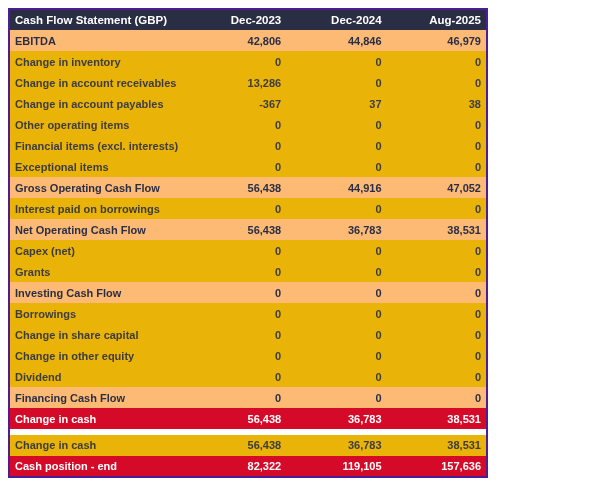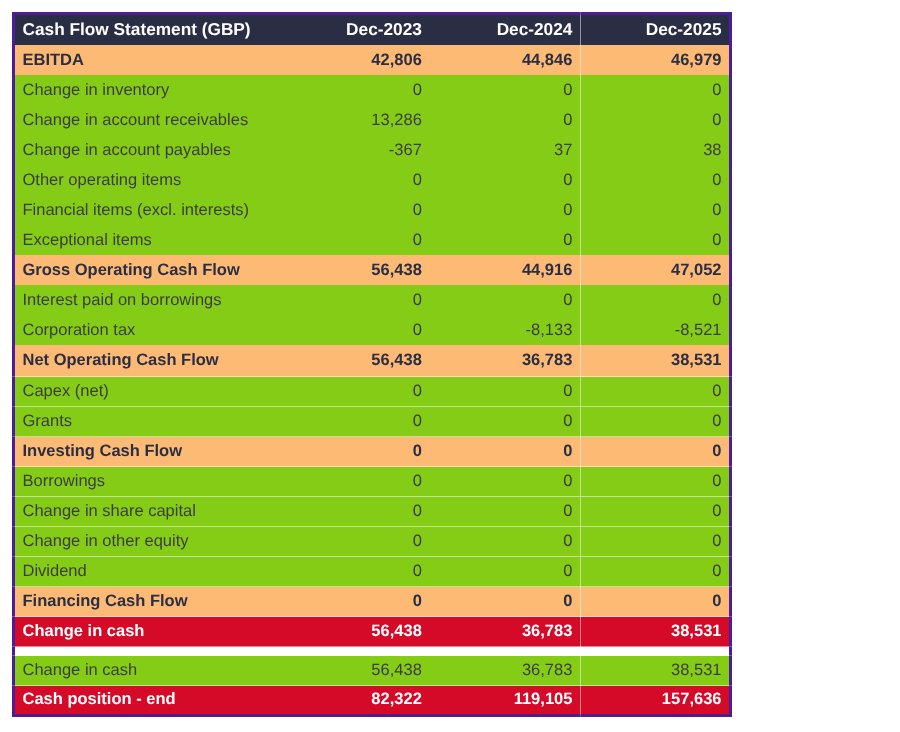--- a/index.html
+++ b/index.html
@@ -41,23 +41,23 @@
     background: #2a2e45;
     height: 21px;
   }
   thead th {
     color: #ffffff;
     font-weight: 700;
     font-size: 11.5px;
   }
   tbody tr { height: 17.6px; }
   tr.row-normal {
-    background: #84cc16;
+    background: #eab308;
     color: #3d3d3d;
-    font-weight: 400;
+    font-weight: 700;
   }
   tr.row-subtotal {
     background: #fdba74;
     color: #2a2e45;
     font-weight: 700;
   }
   tr.row-highlight {
     background: #d40a28;
     color: #ffffff;
     font-weight: 700;
@@ -74,21 +74,21 @@
       <col class="c-label">
       <col class="c-num">
       <col class="c-num">
       <col class="c-num">
     </colgroup>
     <thead>
       <tr>
         <th class="label">Cash Flow Statement (GBP)</th>
         <th class="num">Dec-2023</th>
         <th class="num">Dec-2024</th>
-        <th class="num">Dec-2025</th>
+        <th class="num">Aug-2025</th>
       </tr>
     </thead>
     <tbody id="rows">
         <tr class="row-subtotal">
           <td class="label">EBITDA</td>
           <td class="num">42,806</td>
           <td class="num">44,846</td>
           <td class="num">46,979</td>
         </tr>
         <tr class="row-normal">
@@ -131,26 +131,20 @@
           <td class="label">Gross Operating Cash Flow</td>
           <td class="num">56,438</td>
           <td class="num">44,916</td>
           <td class="num">47,052</td>
         </tr>
         <tr class="row-normal">
           <td class="label">Interest paid on borrowings</td>
           <td class="num">0</td>
           <td class="num">0</td>
           <td class="num">0</td>
-        </tr>
-        <tr class="row-normal">
-          <td class="label">Corporation tax</td>
-          <td class="num">0</td>
-          <td class="num">-8,133</td>
-          <td class="num">-8,521</td>
         </tr>
         <tr class="row-subtotal">
           <td class="label">Net Operating Cash Flow</td>
           <td class="num">56,438</td>
           <td class="num">36,783</td>
           <td class="num">38,531</td>
         </tr>
         <tr class="row-normal">
           <td class="label">Capex (net)</td>
           <td class="num">0</td>

